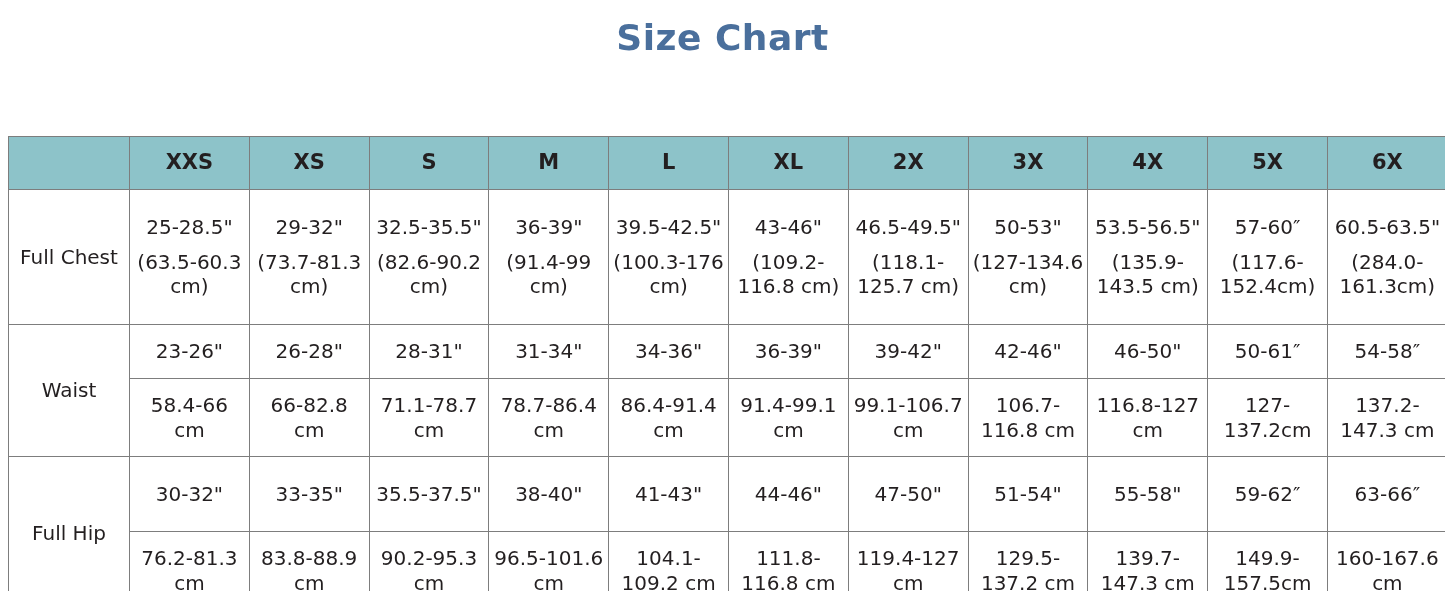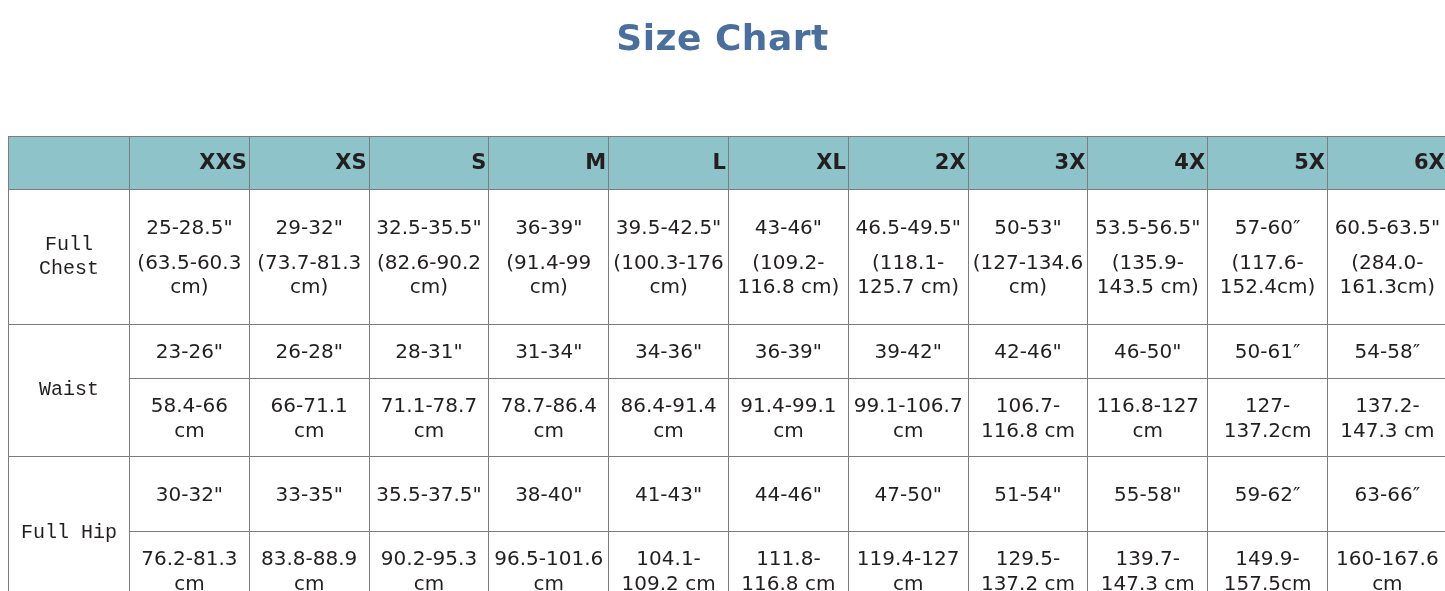--- a/index.html
+++ b/index.html
@@ -52,30 +52,28 @@
     padding: 4px 4px;
     line-height: 1.22;
     word-wrap: break-word;
   }
   table.size-chart thead th {
     background: #8dc3c9;
     font-weight: bold;
     font-size: 21px;
     height: 44px;
     padding: 4px 2px;
-    text-align: right;
   }
   table.size-chart thead th.corner {
     background: #8dc3c9;
   }
   .rowlabel {
     font-size: 21px;
     color: #231f20;
     text-align: center;
-    font-family: Liberation Mono, monospace;
   }
   col.c-label { width: 121px; }
   col.c-size  { width: 119.8px; }
   tr.tall td { height: 126px; }
   tr.mid td  { height: 45px; }
   tr.mid2 td { height: 69px; }
   tr.hip1 td { height: 66px; }
   tr.hip2 td { height: 69px; }
   .cell-block {
     display: block;
@@ -195,21 +193,21 @@
           <td>36-39"</td>
           <td>39-42"</td>
           <td>42-46"</td>
           <td>46-50"</td>
           <td>50-61″</td>
           <td>54-58″</td>
         </tr>
 
         <tr class="mid2">
           <td>58.4-66 cm</td>
-          <td>66-71.1 cm</td>
+          <td>66-82.8 cm</td>
           <td>71.1-78.7 cm</td>
           <td>78.7-86.4 cm</td>
           <td>86.4-91.4 cm</td>
           <td>91.4-99.1 cm</td>
           <td>99.1-106.7 cm</td>
           <td>106.7-116.8 cm</td>
           <td>116.8-127 cm</td>
           <td>127-137.2cm</td>
           <td>137.2-147.3 cm</td>
         </tr>

